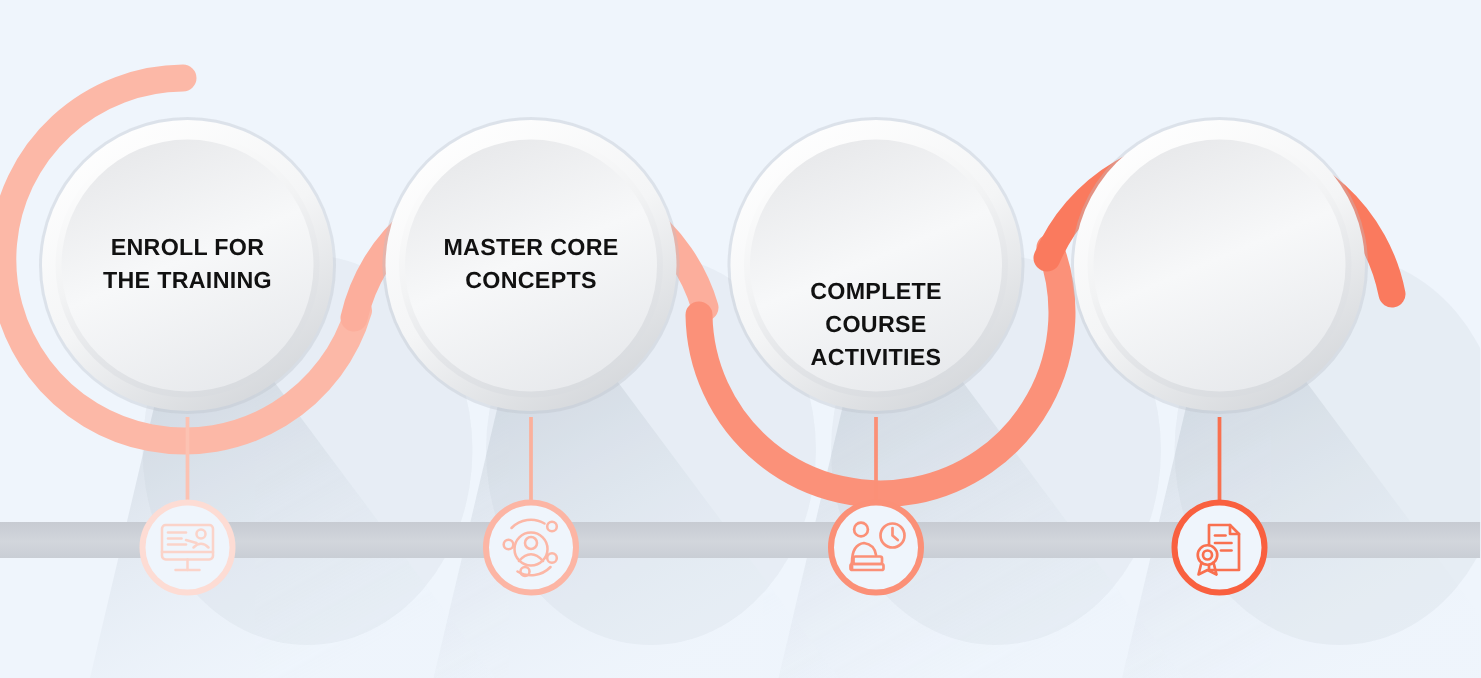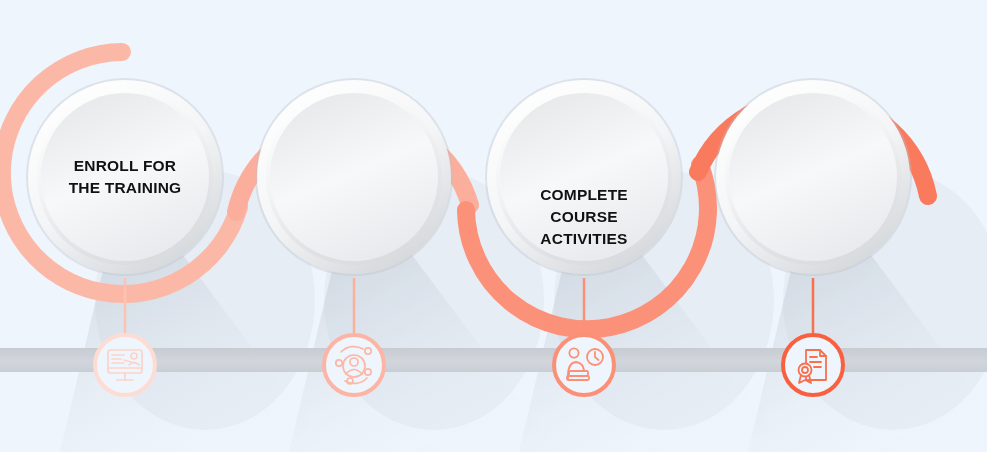--- a/index.html
+++ b/index.html
@@ -198,17 +198,19 @@
             <path d="M801 375 l-2 8 l6 -3 l6 3 l-2 -8"></path>
             <circle cx="805" cy="370" r="3"></circle>
           </g>
         </g>
       </g>
     </g>
   </svg>
 
   <div class="step-label" style="left:125px;top:177px;">ENROLL FOR
 THE TRAINING</div>
+  <div class="step-label" style="left:354px;top:177px;">MASTER CORE
+CONCEPTS</div>
   <div class="step-label" style="left:584px;top:177px;margin-top:40px;">COMPLETE
 COURSE
 ACTIVITIES</div>
 
 </div>
 
 </body></html>

